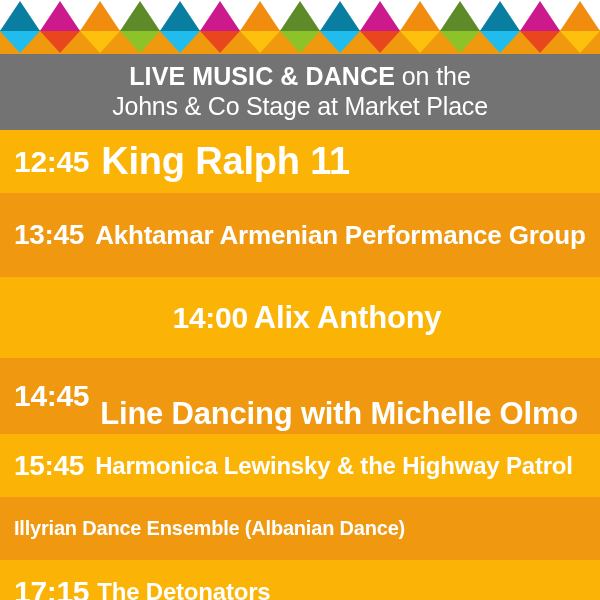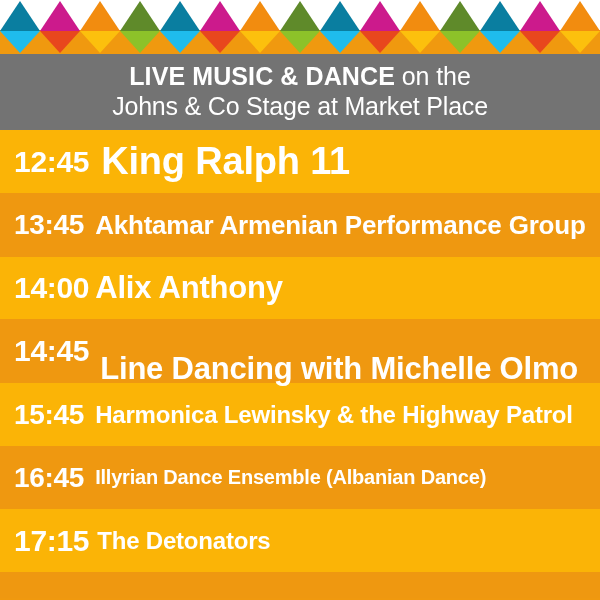--- a/index.html
+++ b/index.html
@@ -125,29 +125,29 @@
     font-weight: 600;
     letter-spacing: -0.2px;
     flex: 0 0 auto;
   }
 
   
   .slot-0 { height: 63px; }
   .slot-0 .slot-time  { font-size: 30px; margin-right: 12px; }
   .slot-0 .slot-title { font-size: 38px; }
 
-  .slot-1 { height: 64px; }
+  .slot-1 { height: 84px; }
   .slot-1 .slot-time  { font-size: 28px; margin-right: 11px; }
   .slot-1 .slot-title { font-size: 26px; }
 
-  .slot-2 { height: 62px; }
+  .slot-2 { height: 81px; justify-content: center; }
   .slot-2 .slot-time  { font-size: 30px; margin-right: 6px; }
   .slot-2 .slot-title { font-size: 31px; }
 
-  .slot-3 { height: 64px; }
+  .slot-3 { height: 76px; }
   .slot-3 .slot-time  { font-size: 30px; margin-right: 11px; }
   .slot-3 .slot-title { font-size: 31px; margin-top: 36px; }
 
   .slot-4 { height: 63px; }
   .slot-4 .slot-time  { font-size: 28px; margin-right: 11px; }
   .slot-4 .slot-title { font-size: 24px; }
 
   .slot-5 { height: 63px; }
   .slot-5 .slot-time  { font-size: 28px; margin-right: 11px; }
   .slot-5 .slot-title { font-size: 20px; }
@@ -255,21 +255,20 @@
       </div>
       <div class="slot slot-3 dark">
         <span class="slot-time">14:45</span>
         <span class="slot-title">Line Dancing with Michelle Olmo</span>
       </div>
       <div class="slot slot-4 light">
         <span class="slot-time">15:45</span>
         <span class="slot-title">Harmonica Lewinsky &amp; the Highway Patrol</span>
       </div>
       <div class="slot slot-5 dark">
-        <span class="slot-time">16:45</span>
         <span class="slot-title">Illyrian Dance Ensemble (Albanian Dance)</span>
       </div>
       <div class="slot slot-6 light">
         <span class="slot-time">17:15</span>
         <span class="slot-title">The Detonators</span>
       </div>
     </div>
 
   <div class="footer-strip"></div>
 

